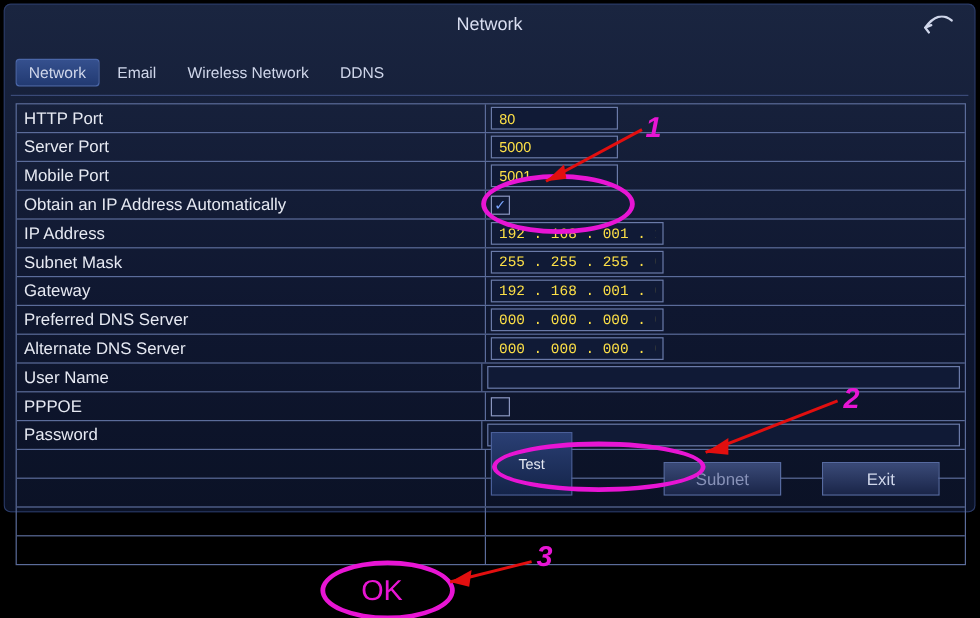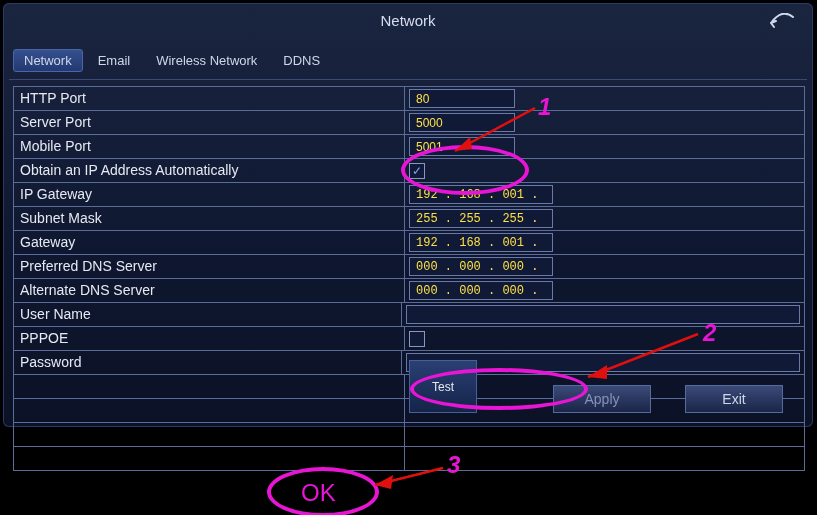--- a/index.html
+++ b/index.html
@@ -86,21 +86,21 @@
           <input class="inp port" value="5001" style="">
         </div>
     </div>
     <div class="row">
       <div class="cell-l">Obtain an IP Address Automatically</div>
       <div class="cell-r">
           <span class="chk checked"></span>
         </div>
     </div>
     <div class="row">
-      <div class="cell-l">IP Gateway</div>
+      <div class="cell-l">IP Address</div>
       <div class="cell-r">
           <input class="inp ip" value="192 . 168 . 001 . 100" style="">
         </div>
     </div>
     <div class="row">
       <div class="cell-l">Subnet Mask</div>
       <div class="cell-r">
           <input class="inp ip" value="255 . 255 . 255 . 000" style="">
         </div>
     </div>
@@ -155,21 +155,21 @@
         <div class="cell-r"></div>
       </div>
     <div class="row">
         <div class="cell-l"></div>
         <div class="cell-r"></div>
       </div>
 
   </div>
 
   <div class="footer">
-    <div class="fbtn dim">Apply</div>
+    <div class="fbtn dim">Subnet</div>
     <div class="fbtn">Exit</div>
   </div>
 
   <div class="ann oval" style="left:398px;top:142px;width:120px;height:42px"></div>
   <div class="ann num" style="left:535px;top:90px">1</div>
   <svg class="ann" style="left:437px;top:100px" width="110" height="60">
     <line x1="95" y1="5" x2="15" y2="48" stroke="#e20f0f" stroke-width="2.5"></line>
     <polygon points="15,48 30,34 32,46" fill="#e20f0f"></polygon>
   </svg>
 

